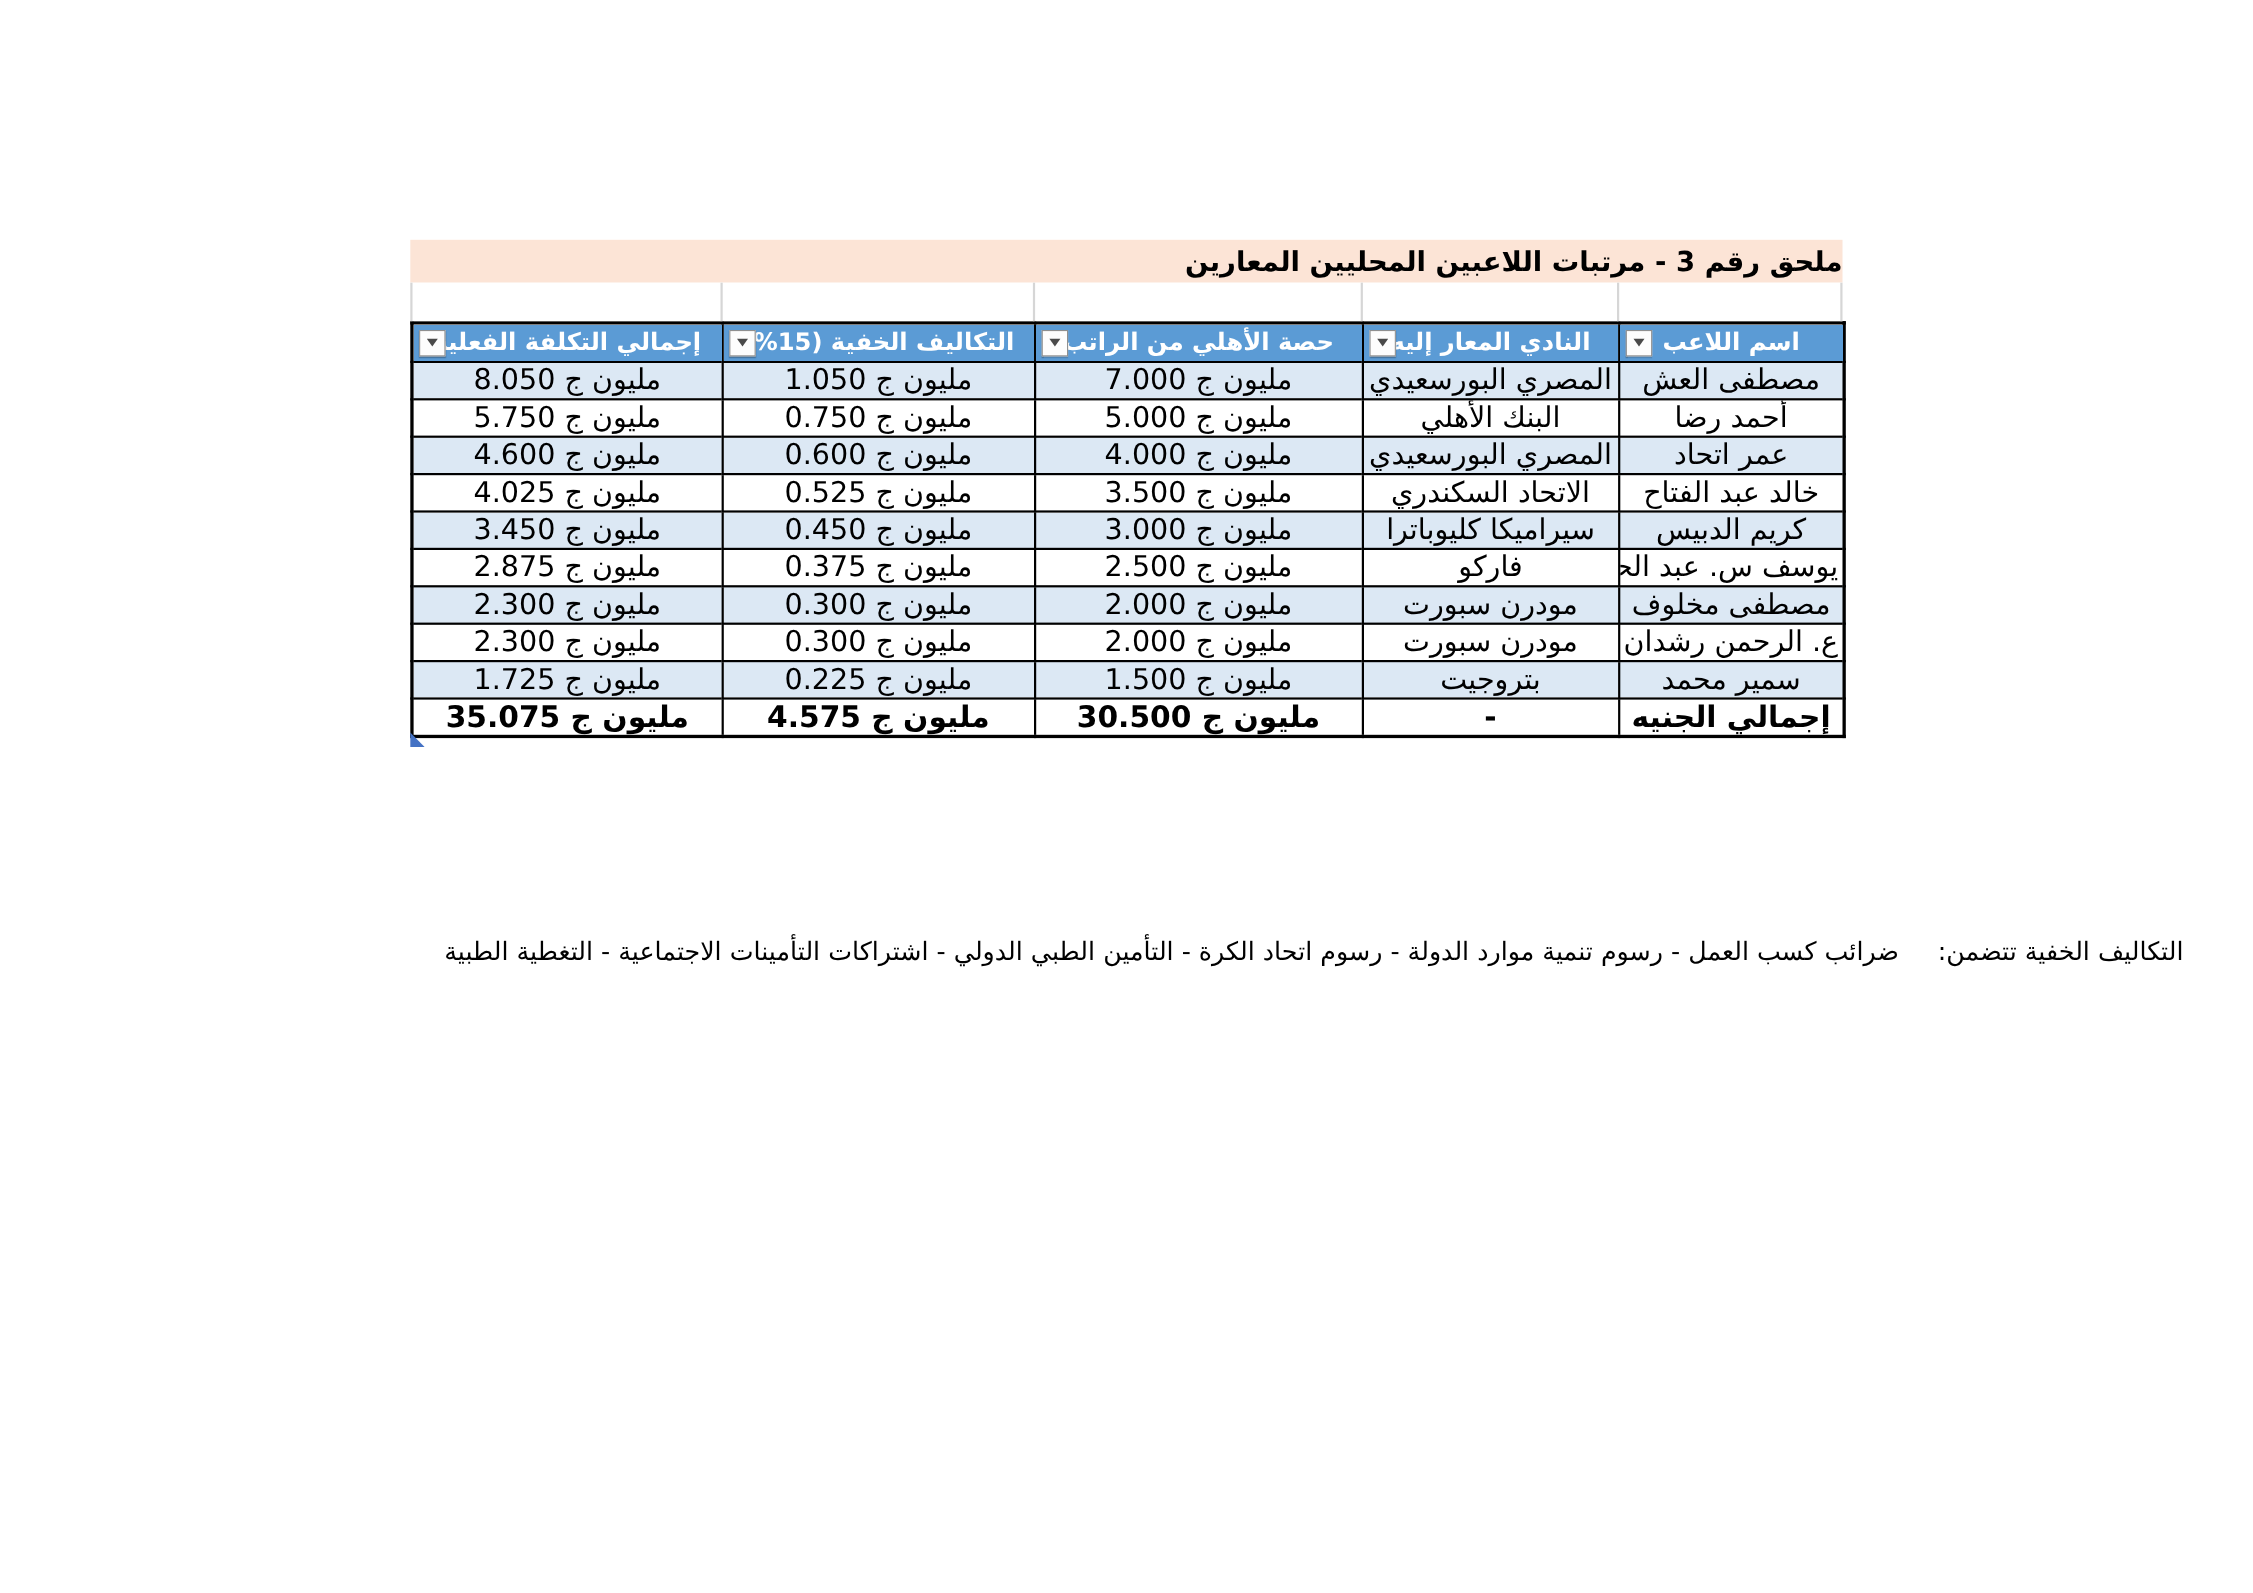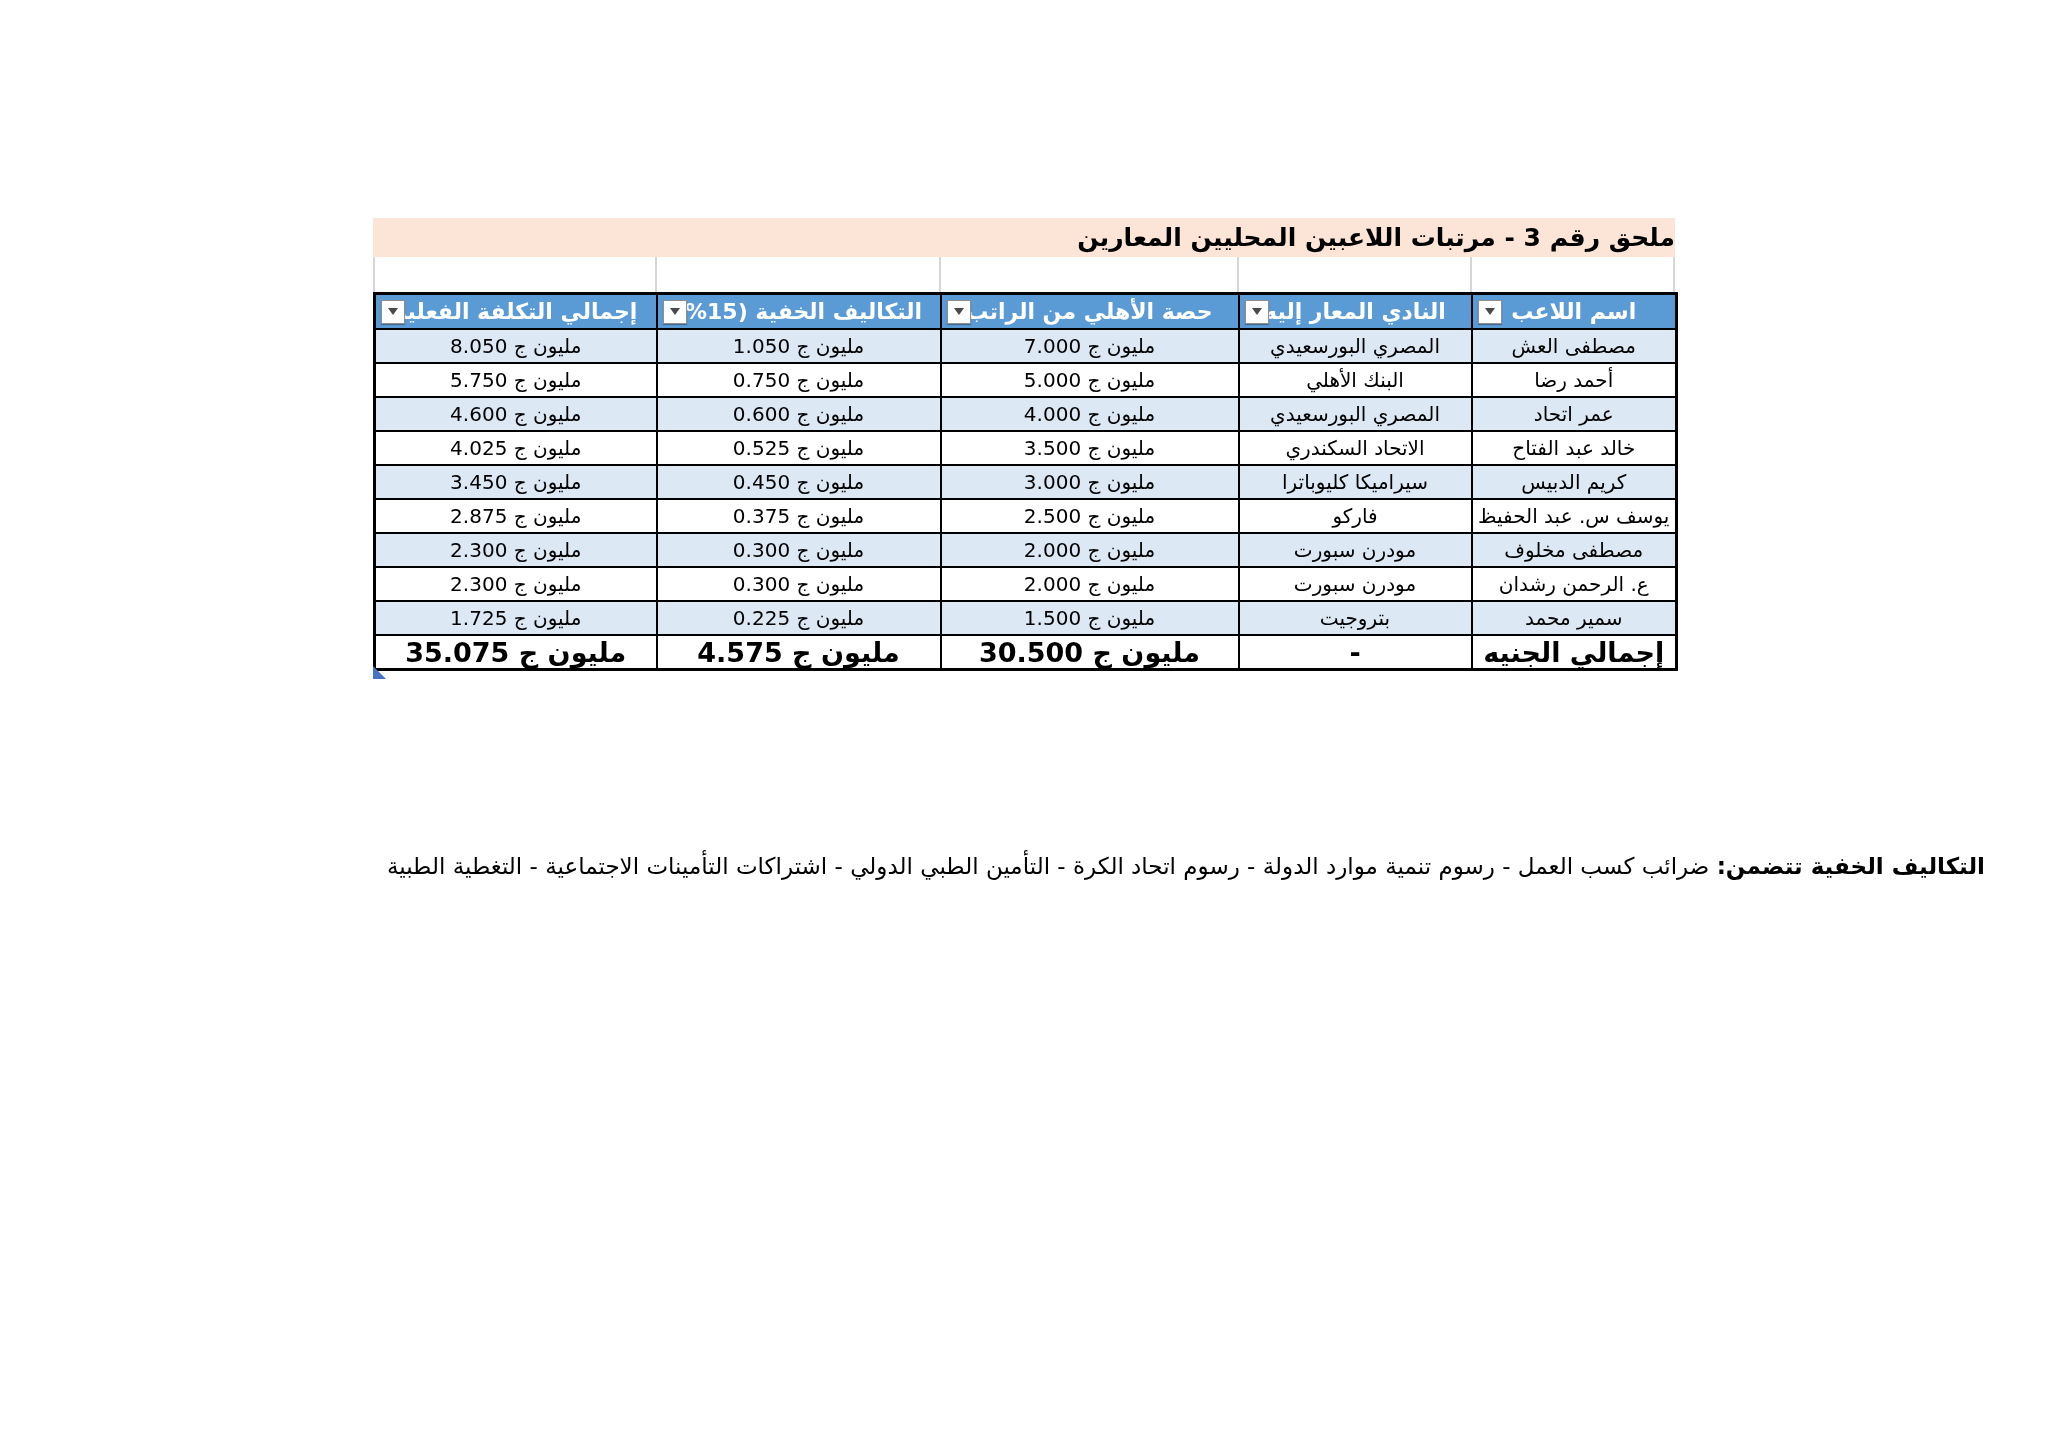--- a/index.html
+++ b/index.html
@@ -20,21 +20,21 @@
     border:3px solid #000;
   }
   table.salaries th,table.salaries td{
     border:2px solid #000;text-align:center;vertical-align:middle;
     overflow:hidden;white-space:nowrap;padding:0 4px;
   }
   table.salaries th{
     height:33px;background:#5b9bd5;color:#ffffff;font-weight:bold;font-size:22px;
     position:relative;
   }
-  table.salaries td{height:32px;font-size:20px;background:#ffffff;}
+  table.salaries td{height:32px;font-size:26px;background:#ffffff;}
   tr.band td{background:#dce8f4;}
   tr.total td{font-weight:bold;font-size:27px;background:#ffffff;}
   .fbtn{
     position:absolute;left:5px;top:50%;transform:translateY(-50%);
     width:22px;height:22px;background:#fdfdfd;border:1px solid #8f8f8f;
     box-shadow:0 1px 1px rgba(0,0,0,.3);
     display:flex;align-items:center;justify-content:center;cursor:pointer;
   }
   .fbtn::after{
     content:"";display:block;width:0;height:0;
@@ -43,21 +43,21 @@
   }
   .anchor-mark{
     position:absolute;left:0px;top:448px;width:0;height:0;
     border-bottom:13px solid #4472c4;border-right:13px solid transparent;
   }
   
   .note{
     position:absolute;top:820px;right:63px;width:1800px;
     direction:rtl;text-align:right;font-size:23px;line-height:46px;
   }
-  .note .lead{font-weight:bold;}
+  .note .lead{font-weight:normal;margin-left:28px;}
   .note .line2{margin-right:40px;}
 </style>
 </head>
 <body>
 
 <div class="sheet">
   <div class="banner">
     <span>ملحق رقم 3 - مرتبات اللاعبين المحليين المعارين</span>
   </div>
 

